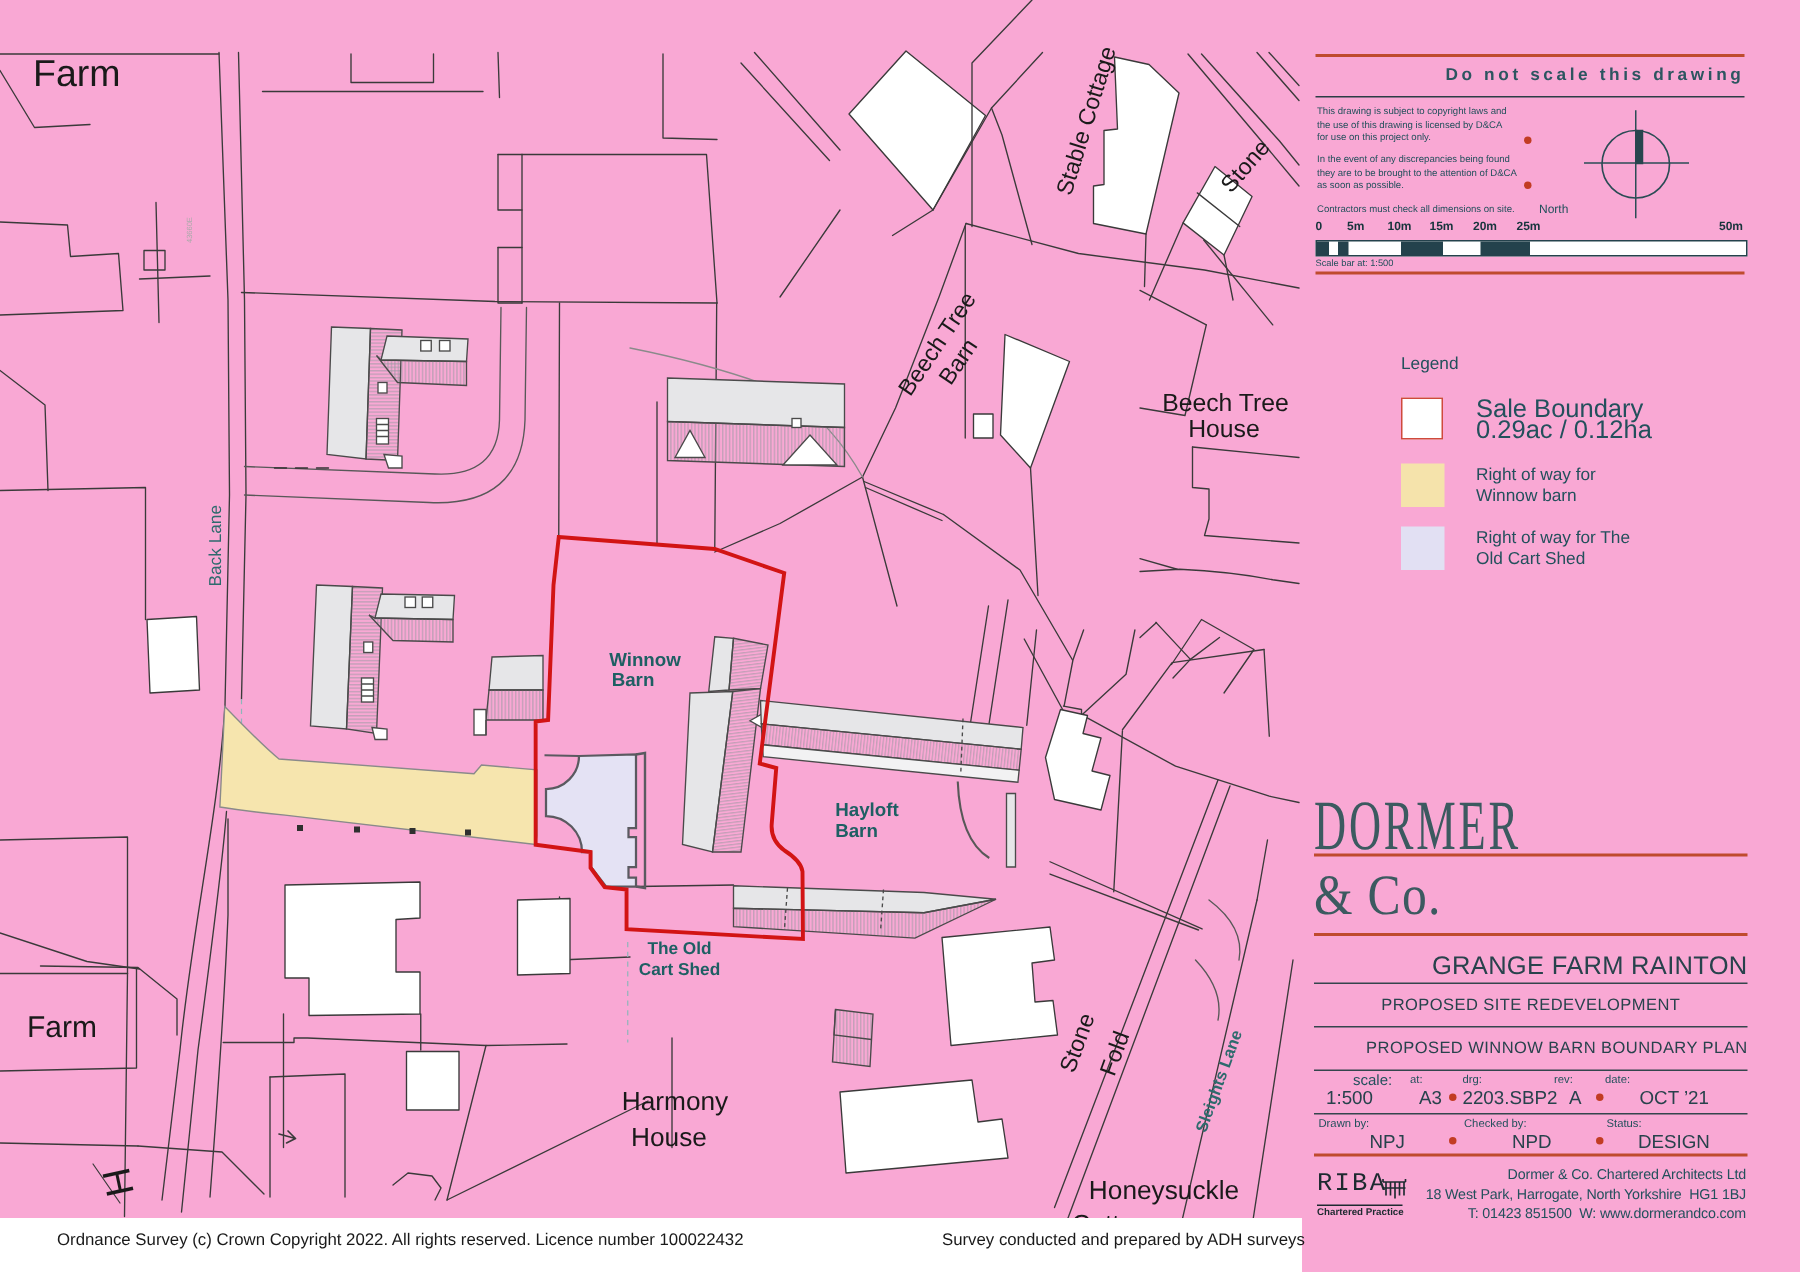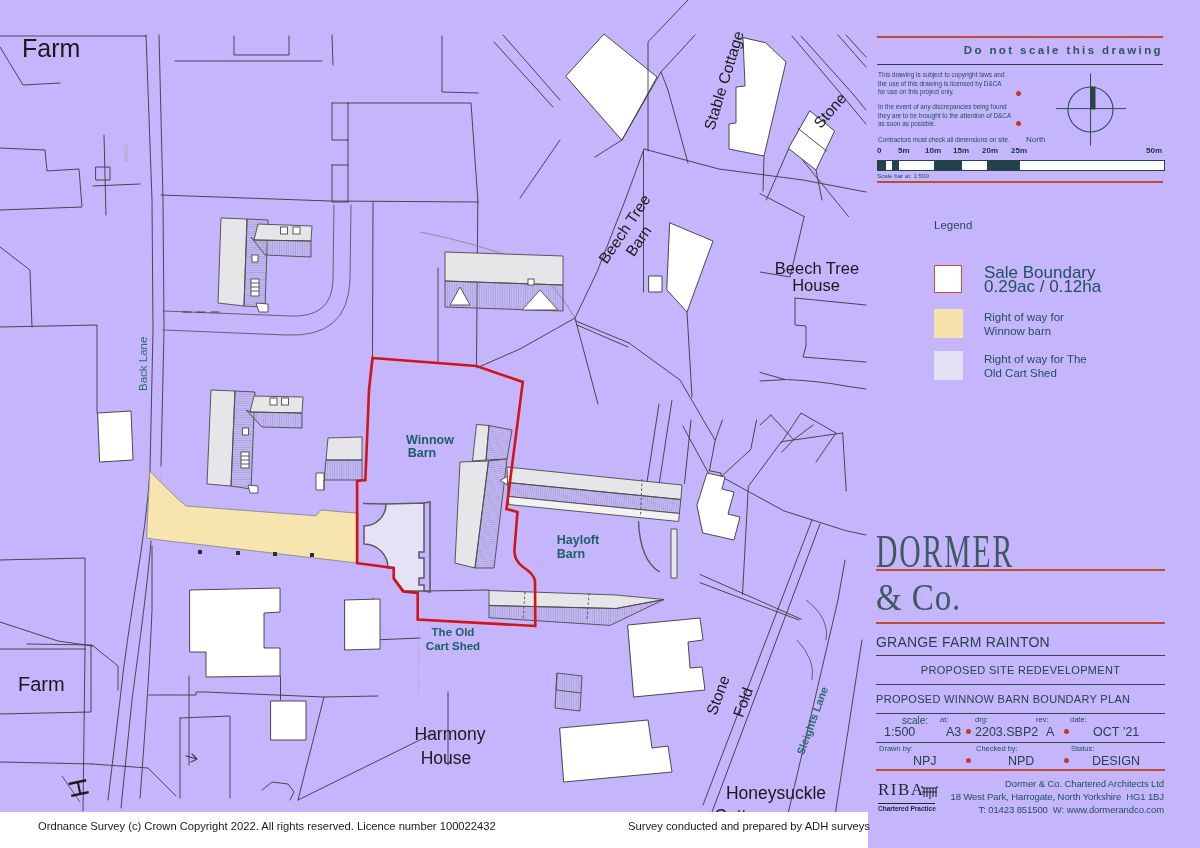--- a/index.html
+++ b/index.html
@@ -1,15 +1,15 @@
 <!DOCTYPE html>
 <html><head><meta charset="utf-8">
 <style>
 html,body{margin:0;padding:0;background:#fff;}
-#page{position:relative;width:1200px;height:848px;background:#c4b5fd;overflow:hidden;font-family:"Liberation Sans",sans-serif;}
+#page{position:relative;width:1200px;height:848px;background:#f9a8d4;overflow:hidden;font-family:"Liberation Sans",sans-serif;}
 .abs{position:absolute;}
 </style></head><body>
 <div id="page">
 <svg class="abs" style="left:0;top:0" width="1200" height="848" viewBox="0 0 1200 848">
 <defs>
 <pattern id="ph" width="3" height="2.3" patternUnits="userSpaceOnUse">
           <path d="M0 1.1H3" stroke="#9a9aa2" stroke-width="0.55"></path>
         </pattern>
 <pattern id="pv" width="2.3" height="3" patternUnits="userSpaceOnUse">
           <path d="M1.1 0V3" stroke="#9a9aa2" stroke-width="0.55"></path>
@@ -314,38 +314,38 @@
 </div>
 <div class="abs" style="left:877px;top:159.5px;width:286px;height:9px;border:1px solid #24424c;background:#fff">
 <span class="abs" style="left:0px;top:0;width:7.5px;height:9px;background:#24424c"></span>
 <span class="abs" style="left:13.5px;top:0;width:7px;height:9px;background:#24424c"></span>
 <span class="abs" style="left:56px;top:0;width:28px;height:9px;background:#24424c"></span>
 <span class="abs" style="left:109px;top:0;width:33px;height:9px;background:#24424c"></span>
 </div>
 <div class="abs" style="left:877px;top:171.5px;font-size:6.2px;color:#23505c">Scale bar at: 1:500</div>
 <div class="abs" style="left:877px;top:180.5px;width:286px;height:2.4px;background:#bf4b2e"></div>
 
-<div class="abs" style="left:934px;top:219px;font-size:11.5px;color:#23505c">Legend</div>
+<div class="abs" style="left:934px;top:237px;font-size:11.5px;color:#23505c">Legend</div>
 <div class="abs" style="left:934px;top:265px;width:26px;height:26px;border:1.2px solid #cf4a3c;background:#fff"></div>
 <div class="abs" style="left:984px;top:266px;font-size:17px;line-height:14px;color:#23505c">Sale Boundary<br>0.29ac / 0.12ha</div>
 <div class="abs" style="left:934px;top:309px;width:29px;height:29px;background:#f5e3ab"></div>
 <div class="abs" style="left:984px;top:310px;font-size:11.5px;line-height:14px;color:#23505c">Right of way for<br>Winnow barn</div>
 <div class="abs" style="left:934px;top:351px;width:29px;height:29px;background:#e2e0f3"></div>
 <div class="abs" style="left:984px;top:352px;font-size:11.5px;line-height:14px;color:#23505c">Right of way for The<br>Old Cart Shed</div>
 
 <div class="abs" style="left:876px;top:524px;font-family:'Liberation Serif',serif;font-size:47px;color:#3c5a60;transform:scale(0.63,1);transform-origin:0 0;letter-spacing:3px;white-space:nowrap">DORMER</div>
 <div class="abs" style="left:876px;top:569px;width:289px;height:2.4px;background:#bf4b2e"></div>
 <div class="abs" style="left:876px;top:575px;font-family:'Liberation Serif',serif;font-size:38px;color:#3c5a60;transform:scale(0.87,1);transform-origin:0 0;letter-spacing:1px;white-space:nowrap">&amp; Co.</div>
 <div class="abs" style="left:876px;top:622px;width:289px;height:2.4px;background:#bf4b2e"></div>
 
-<div class="abs" style="left:876px;top:634px;width:289px;text-align:left;font-size:14px;letter-spacing:0.2px;color:#28424c;white-space:nowrap">GRANGE FARM RAINTON</div>
+<div class="abs" style="left:876px;top:634px;width:289px;text-align:right;font-size:17px;letter-spacing:0.2px;color:#28424c;white-space:nowrap">GRANGE FARM RAINTON</div>
 <div class="abs" style="left:876px;top:655px;width:289px;height:1.2px;background:#34454d"></div>
 <div class="abs" style="left:876px;top:663.5px;width:289px;text-align:center;font-size:11px;letter-spacing:0.3px;color:#28424c;white-space:nowrap">PROPOSED SITE REDEVELOPMENT</div>
 <div class="abs" style="left:876px;top:684px;width:289px;height:1.2px;background:#34454d"></div>
-<div class="abs" style="left:876px;top:692.5px;width:289px;text-align:left;font-size:11px;letter-spacing:0.3px;color:#28424c;white-space:nowrap">PROPOSED WINNOW BARN BOUNDARY PLAN</div>
+<div class="abs" style="left:876px;top:692.5px;width:289px;text-align:right;font-size:11px;letter-spacing:0.3px;color:#28424c;white-space:nowrap">PROPOSED WINNOW BARN BOUNDARY PLAN</div>
 <div class="abs" style="left:876px;top:713px;width:289px;height:1.2px;background:#34454d"></div>
 
 <div class="abs" style="left:902px;top:714.5px;font-size:10px;color:#23505c">scale:</div>
 <div class="abs" style="left:940px;top:714.5px;font-size:7.5px;color:#23505c">at:</div>
 <div class="abs" style="left:975px;top:714.5px;font-size:7.5px;color:#23505c">drg:</div>
 <div class="abs" style="left:1036px;top:714.5px;font-size:7.5px;color:#23505c">rev:</div>
 <div class="abs" style="left:1070px;top:714.5px;font-size:7.5px;color:#23505c">date:</div>
 <div class="abs" style="left:884px;top:724.5px;font-size:12.5px;color:#28424c">1:500</div>
 <div class="abs" style="left:946px;top:724.5px;font-size:12.5px;color:#28424c">A3</div>
 <div class="abs" style="left:966px;top:729px;width:5px;height:5px;border-radius:50%;background:#c23c23"></div>
@@ -357,21 +357,21 @@
 <div class="abs" style="left:879px;top:743.5px;font-size:7.5px;color:#23505c">Drawn by:</div>
 <div class="abs" style="left:976px;top:743.5px;font-size:7.5px;color:#23505c">Checked by:</div>
 <div class="abs" style="left:1071px;top:743.5px;font-size:7.5px;color:#23505c">Status:</div>
 <div class="abs" style="left:913px;top:753.5px;font-size:12.5px;color:#28424c">NPJ</div>
 <div class="abs" style="left:966px;top:758px;width:5px;height:5px;border-radius:50%;background:#c23c23"></div>
 <div class="abs" style="left:1008px;top:753.5px;font-size:12.5px;color:#28424c">NPD</div>
 <div class="abs" style="left:1064px;top:758px;width:5px;height:5px;border-radius:50%;background:#c23c23"></div>
 <div class="abs" style="left:1092px;top:753.5px;font-size:12.5px;color:#28424c">DESIGN</div>
 <div class="abs" style="left:876px;top:769px;width:289px;height:2.4px;background:#bf4b2e"></div>
 
-<div class="abs" style="left:878px;top:780px;font-family:Liberation Serif, serif;font-size:17px;letter-spacing:1.5px;color:#1d2a30">RIBA</div>
+<div class="abs" style="left:878px;top:780px;font-family:Liberation Mono, monospace;font-size:17px;letter-spacing:1.5px;color:#1d2a30">RIBA</div>
 <svg class="abs" style="left:921px;top:784px" width="17" height="16" viewBox="0 0 17 16">
 <path d="M1 4 H16 M1 4 V2 M16 4 V2 M3 4 V13 M6 4 V13 M9 4 V15 M12 4 V13 M15 4 V13 M1 8 H16" stroke="#1d2a30" stroke-width="1.1" fill="none"></path>
 </svg>
 <div class="abs" style="left:878px;top:802.5px;width:57px;height:1.2px;background:#1d2a30"></div>
 <div class="abs" style="left:878px;top:805px;font-size:6.5px;font-weight:bold;color:#1d2a30">Chartered Practice</div>
 <div class="abs" style="left:0px;top:0px;width:1164px;height:0;font-size:9.5px;letter-spacing:-0.1px;color:#23505c">
 <div class="abs" style="top:778px;right:0;white-space:nowrap">Dormer &amp; Co. Chartered Architects Ltd</div>
 <div class="abs" style="top:791px;right:0;white-space:nowrap">18 West Park, Harrogate, North Yorkshire&nbsp; HG1 1BJ</div>
 <div class="abs" style="top:804px;right:0;white-space:nowrap">T: 01423 851500&nbsp; W: www.dormerandco.com</div>
 </div>

